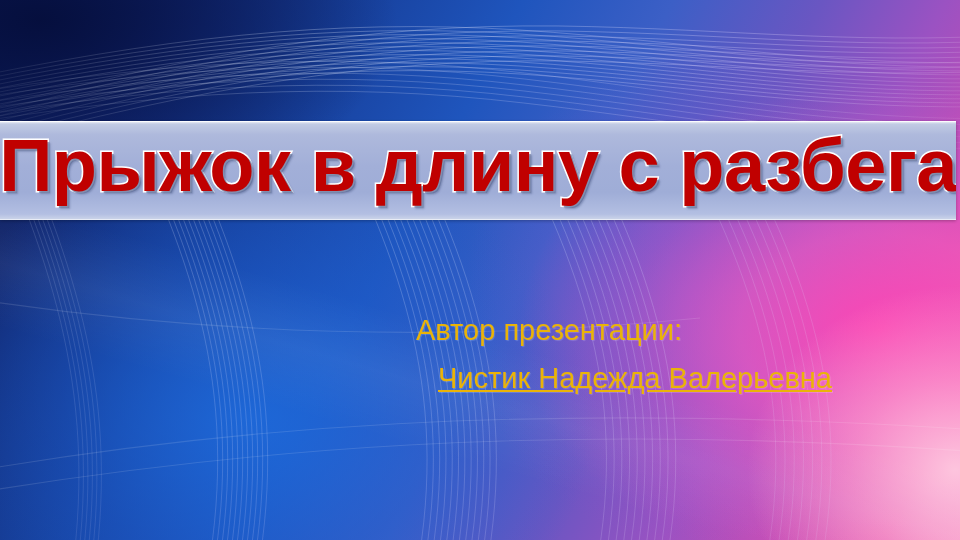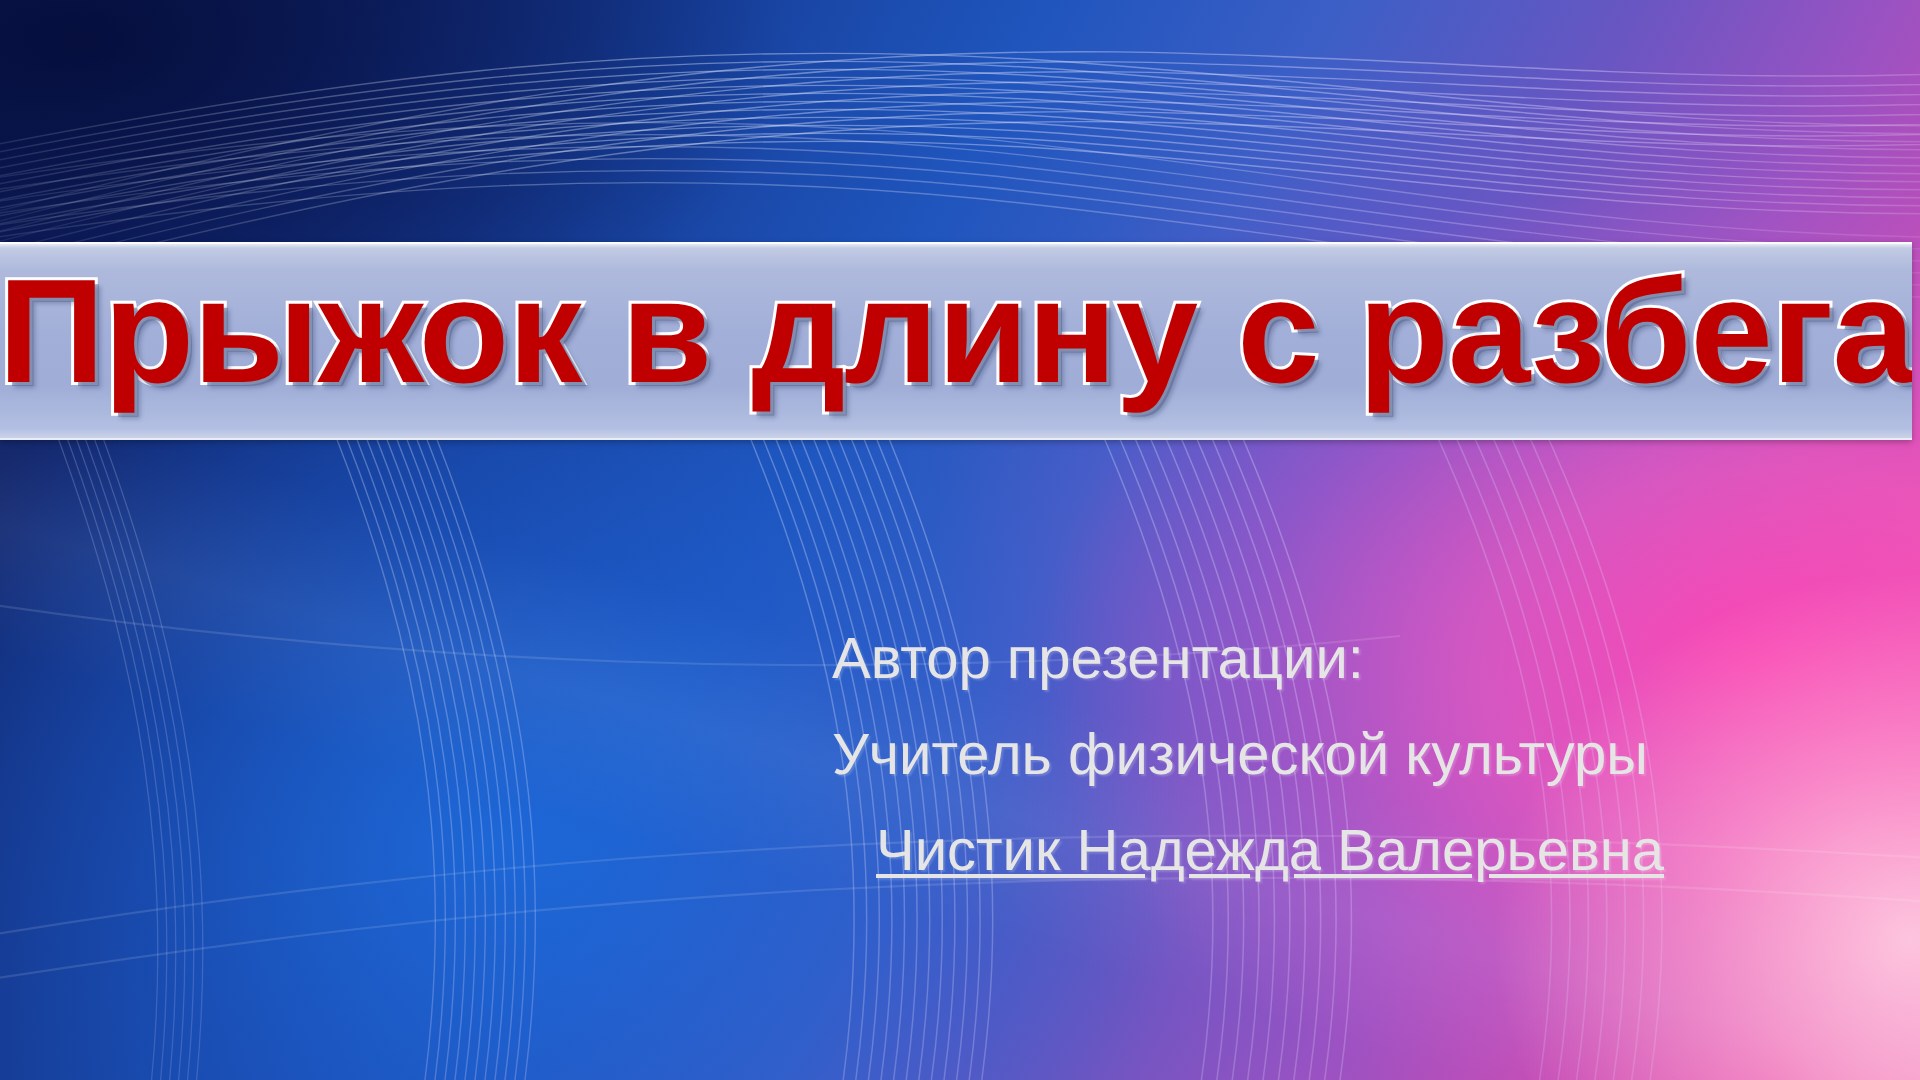--- a/index.html
+++ b/index.html
@@ -134,21 +134,21 @@
        2px 2px 0 rgba(90,105,150,0.55),
        3px 3px 2px rgba(70,85,130,0.40);
   }
 
   
   #author-block {
     position: absolute;
     left: 416px;
     top: 306px;
     width: 528px;
-    color: #e5e5e5;
+    color: #eab308;
     font-family: "Liberation Sans", sans-serif;
     font-size: 29px;
     font-weight: normal;
     line-height: 48px;
     white-space: nowrap;
     text-shadow: 1px 1px 1px rgba(255,255,255,0.18);
   }
   #author-block .line { display: block; }
   #author-block .line.indent { padding-left: 22px; text-decoration: underline; }
 </style>
@@ -284,17 +284,16 @@
       </g>
     </svg>
   </div>
 
   <div id="title-banner">
     <div id="slide-title">Прыжок в длину с разбега</div>
   </div>
 
   <div id="author-block">
     <span class="line">Автор презентации:</span>
-    <span class="line">Учитель физической культуры</span>
     <span class="line indent">Чистик Надежда Валерьевна</span>
   </div>
 
 </div>
 
 </body></html>

